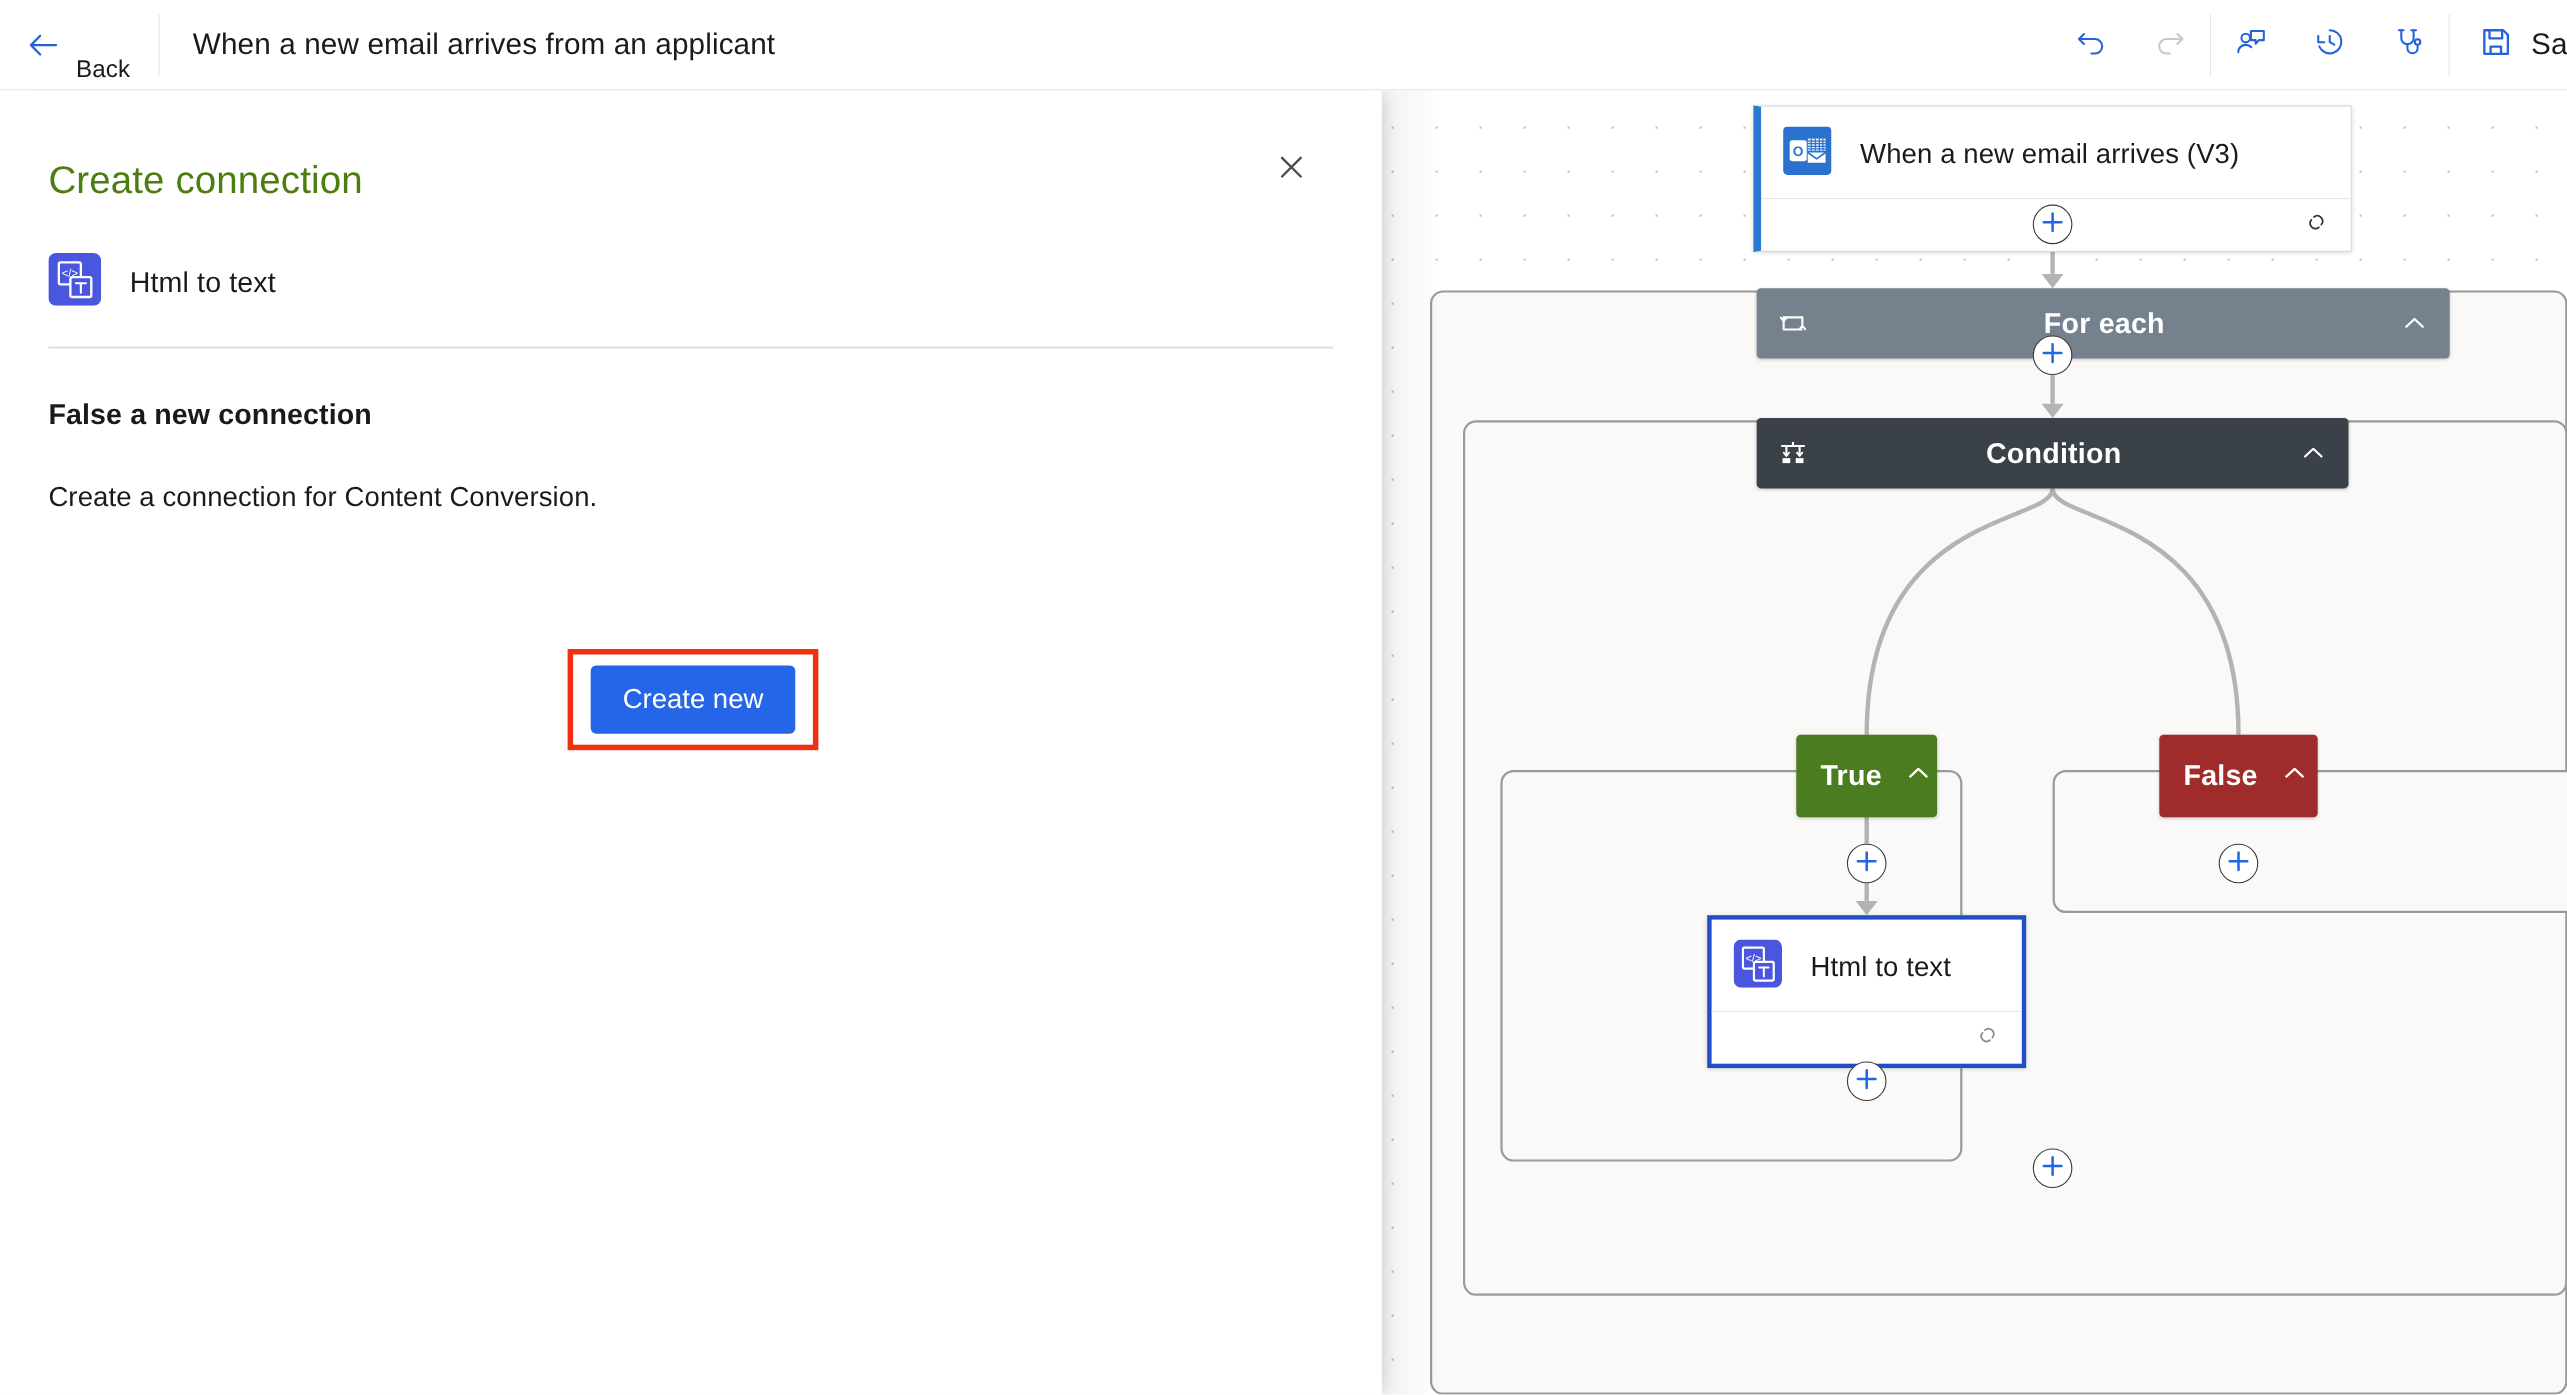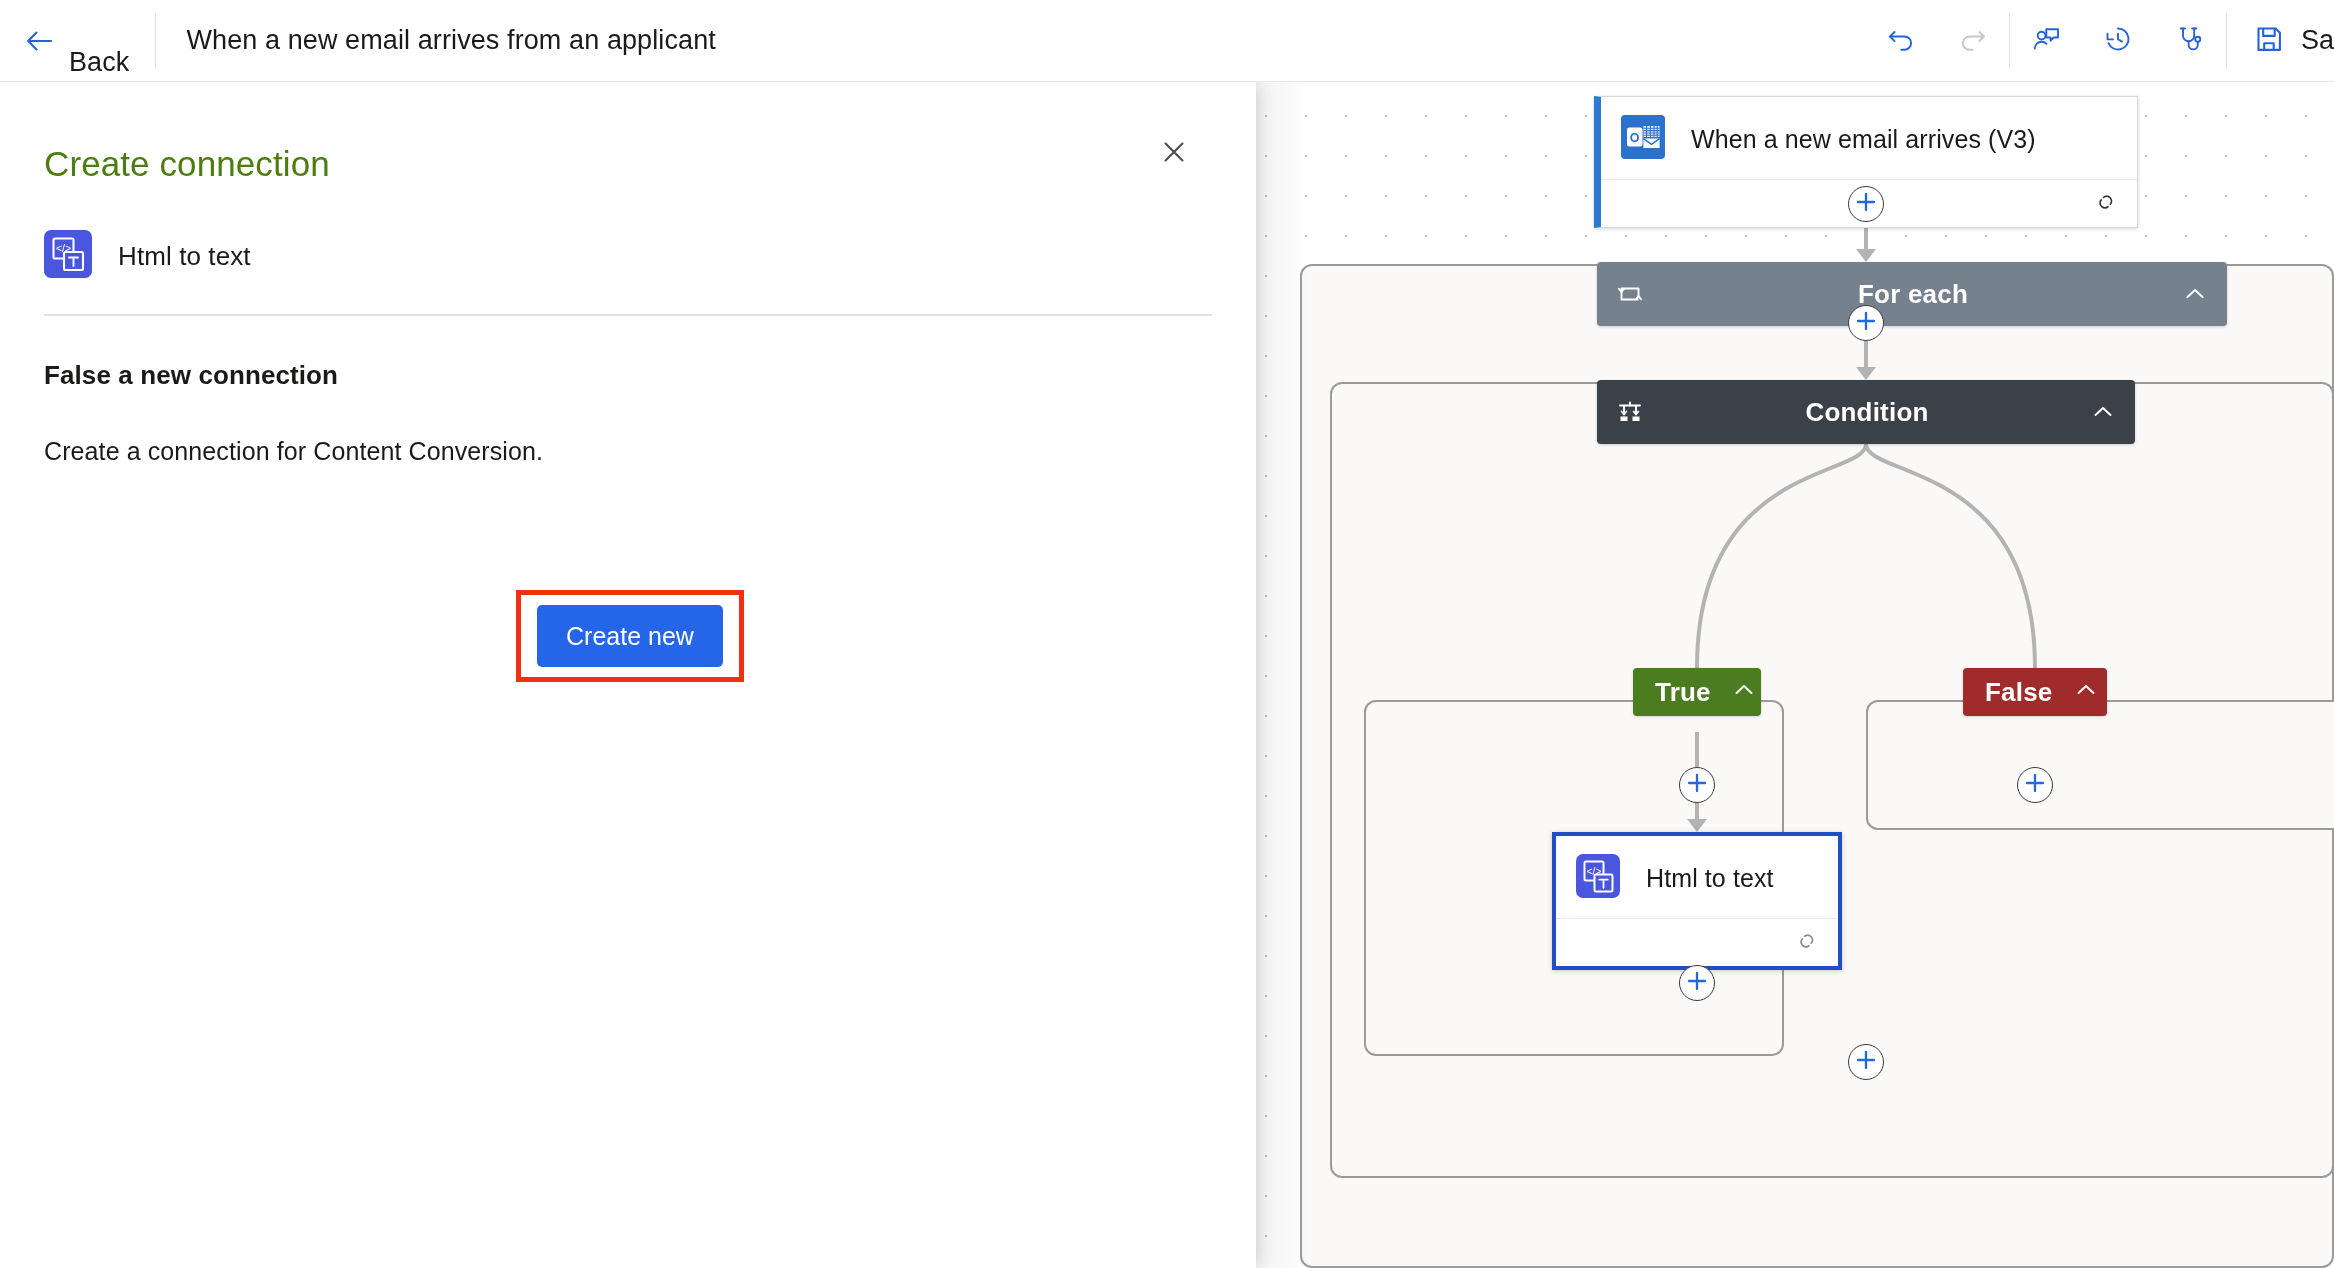--- a/index.html
+++ b/index.html
@@ -22,21 +22,21 @@
     display: flex; align-items: center;
     z-index: 40;
   }
   .back-btn {
     display: flex; align-items: center; gap: 15px;
     height: 82px; padding: 0 26px 0 24px;
     cursor: pointer;
   }
   .back-arrow { width: 30px; height: 30px; display: block; flex: none; }
   .back-label {
-    font-size: 27px; color: #1b1a19; letter-spacing: .1px; margin-top: 44px;
+    font-size: 22px; color: #1b1a19; letter-spacing: .1px; margin-top: 44px;
   }
   .topbar-divider {
     width: 1px; height: 56px; background: #e3e3e3; flex: none;
   }
   .flow-title {
     font-size: 27px; color: #1b1a19;
     padding-left: 30px; letter-spacing: .1px;
     white-space: nowrap;
   }
   .topbar-right {
@@ -191,21 +191,21 @@
     color: #ffffff; font-size: 26px; font-weight: 600;
     letter-spacing: .2px;
   }
   .chip-head .ch-chev {
     width: 64px; display: flex; align-items: center; justify-content: center;
   }
 
   
   .branch-badge {
     position: absolute;
-    height: 48px;
+    height: 75px;
     border-radius: 4px;
     display: flex; align-items: center;
     padding: 0 18px 0 22px; gap: 20px;
     z-index: 16; cursor: pointer;
     box-shadow: 0 1px 3px rgba(0,0,0,.16);
   }
   .branch-badge span.bb-label {
     color: #ffffff; font-size: 26px; font-weight: 600; letter-spacing: .2px;
   }
 

